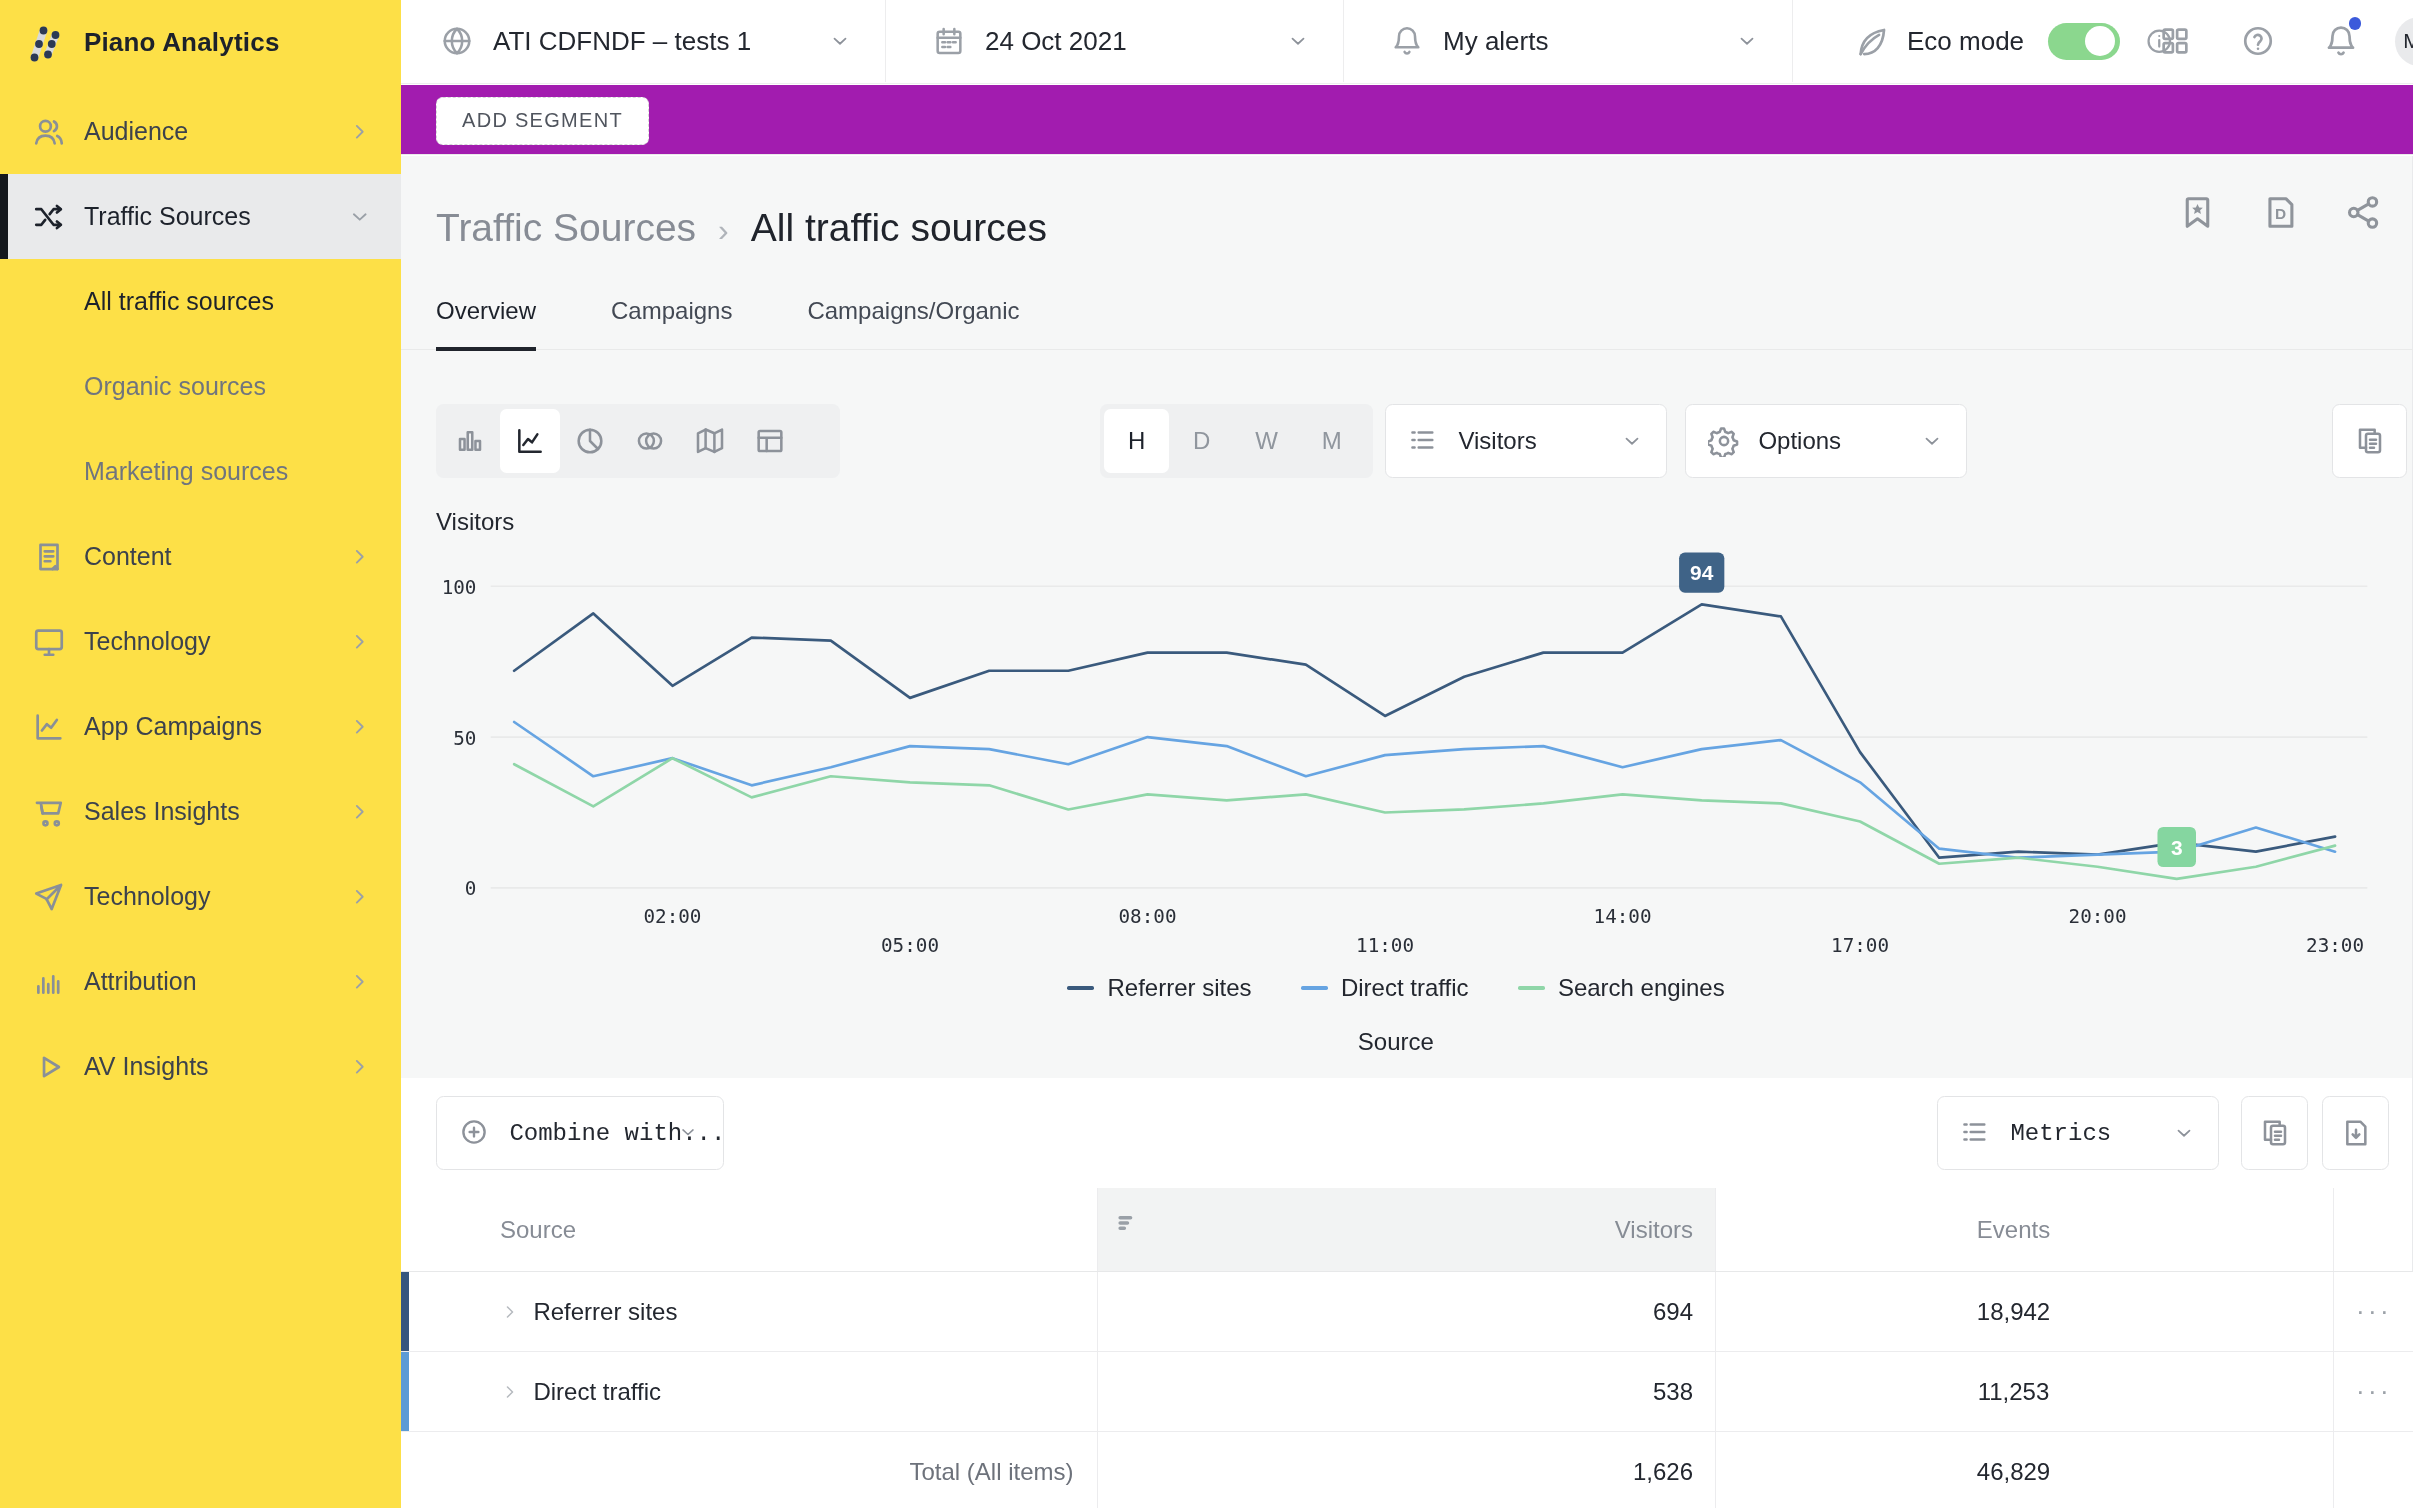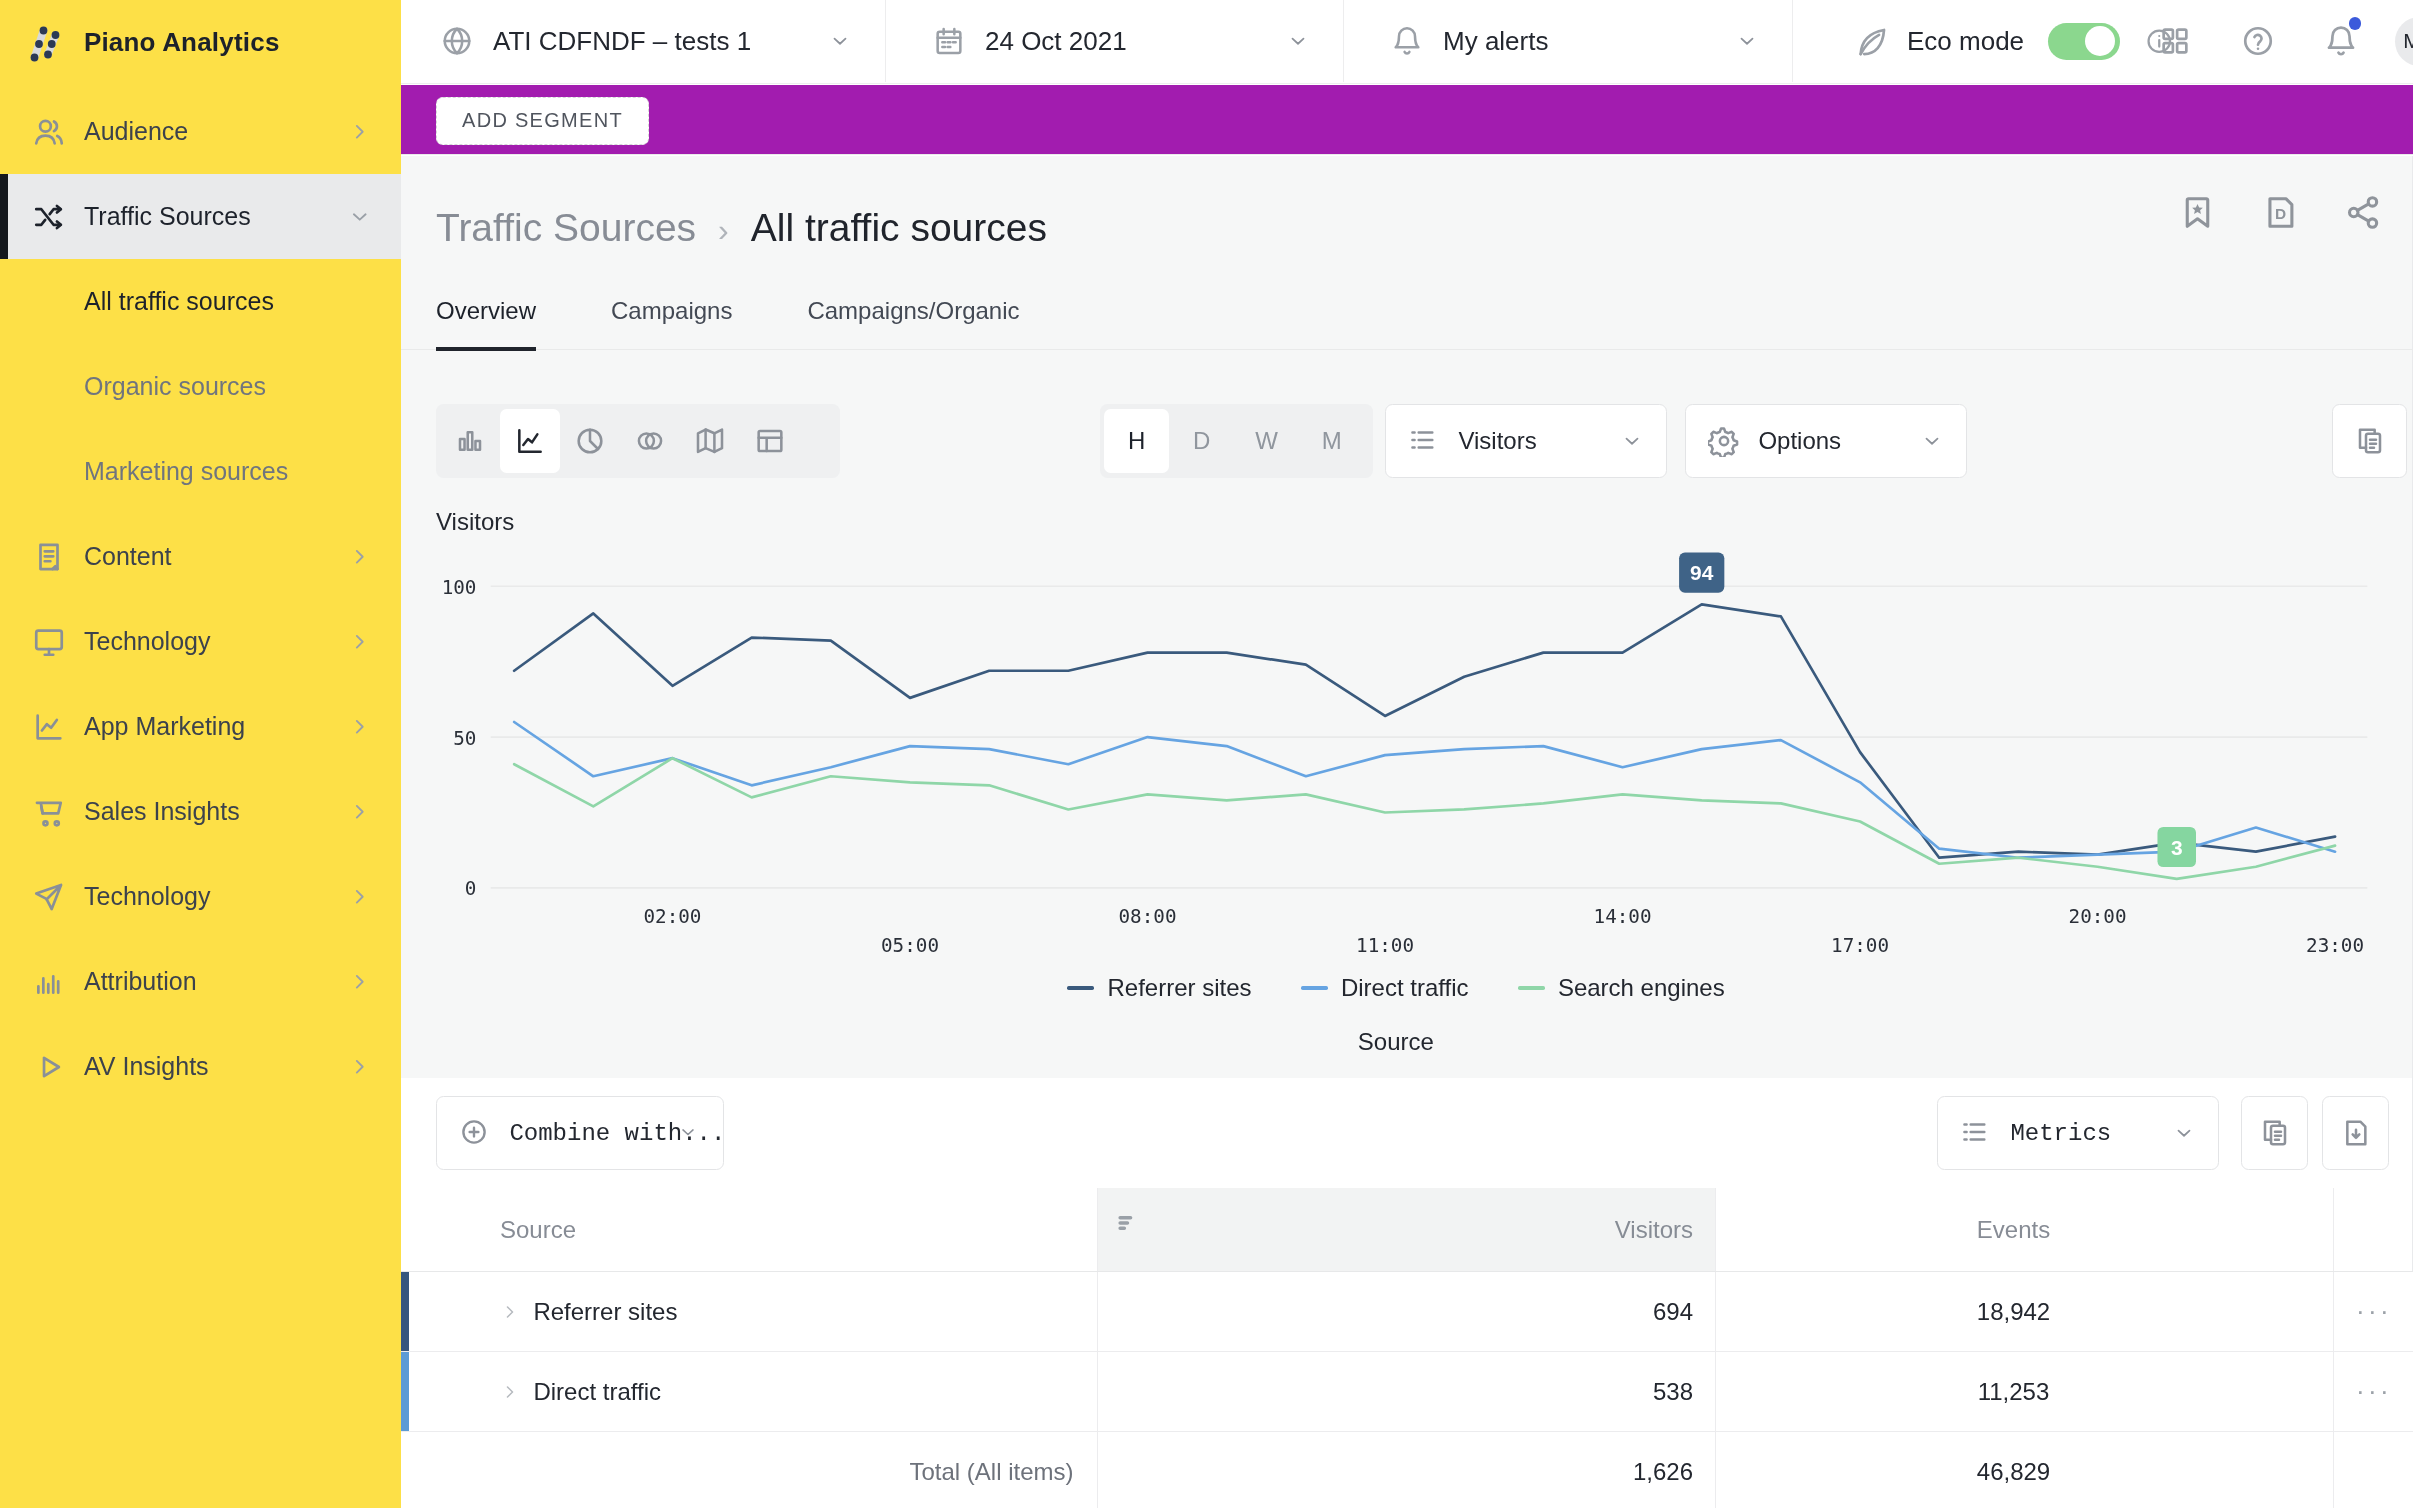--- a/index.html
+++ b/index.html
@@ -200,21 +200,21 @@
           </svg>
         </span>
       </div>
       <div class="nav-item">
         <span class="nicon">
           <svg class="ic " viewBox="0 0 24 24" width="34" height="34">
             <path d="M4 4v16h16"></path>
             <polyline points="7 14.5 10.5 10 13.5 12.5 17.5 7"></polyline>
           </svg>
         </span>
-        <span class="nlabel">App Marketing</span>
+        <span class="nlabel">App Campaigns</span>
         <span class="nchev">
           <svg class="ic " viewBox="0 0 24 24" width="23.5" height="23.5">
             <polyline points="9 6 15 12 9 18"></polyline>
           </svg>
         </span>
       </div>
       <div class="nav-item">
         <span class="nicon">
           <svg class="ic " viewBox="0 0 24 24" width="34" height="34">
             <circle cx="9.5" cy="20" r="1.4"></circle>

